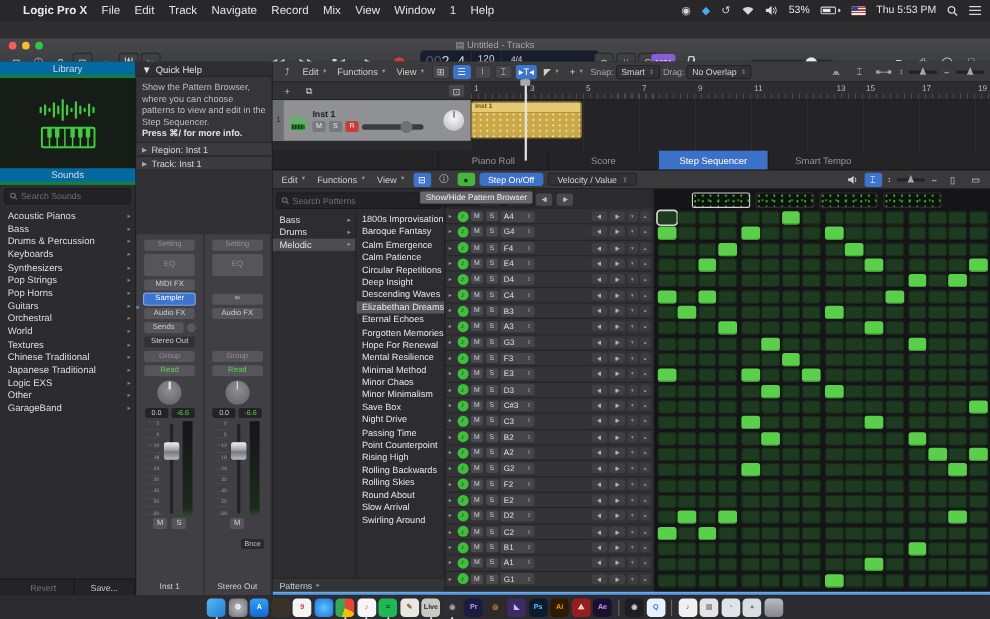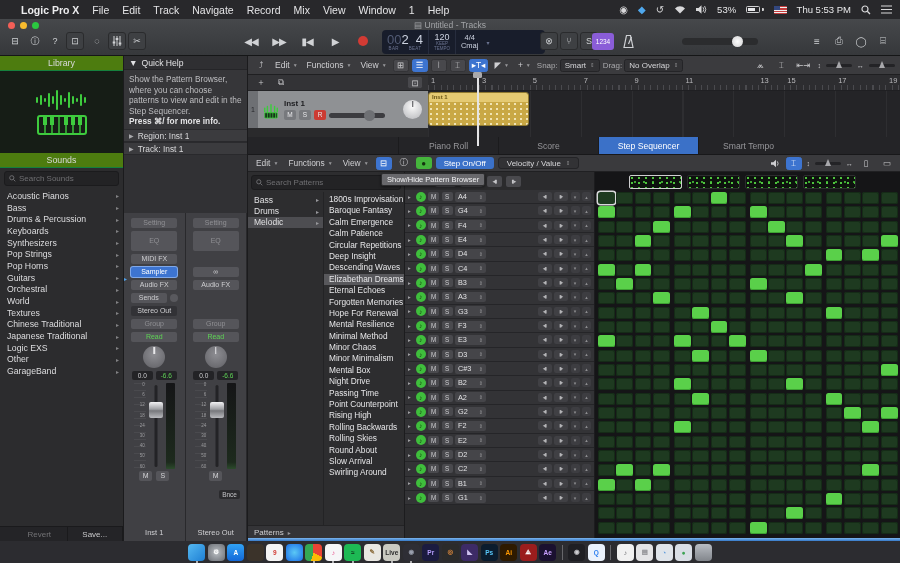--- a/index.html
+++ b/index.html
@@ -18,21 +18,21 @@
 .diamond{color:#4fa8ee;}
 .batt{display:flex;align-items:center;gap:2px;}
 .batt-body{width:14px;height:7px;border:1px solid #cfcfd1;border-radius:1.5px;position:relative;}
 .batt-fill{position:absolute;left:1px;top:1px;bottom:1px;width:55%;background:#e8e8ea;}
 .batt-cap{width:1.5px;height:3px;background:#cfcfd1;border-radius:0 1px 1px 0;}
 .flag{width:13px;height:8px;background:repeating-linear-gradient(#c43c3c 0 1.2px,#f0f0f0 1.2px 2.4px);position:relative;border-radius:1px;}
 .flag::after{content:"";position:absolute;left:0;top:0;width:6px;height:4px;background:#33477e;}
 
 
 .window{position:absolute;top:19px;left:0;width:900px;height:522px;background:#2e2e30;}
-.topbar{position:absolute;top:0;left:0;right:0;height:37px;background:linear-gradient(#46484b,#36383b);border-bottom:1px solid #151617;}
+.topbar{position:absolute;top:16px;left:0;right:0;height:37px;background:linear-gradient(#46484b,#36383b);border-bottom:1px solid #151617;}
 .traffic{position:absolute;top:3px;left:8px;display:flex;gap:5px;}
 .tl{width:7px;height:7px;border-radius:50%;}
 .tl.r{background:#f35f57;}.tl.y{background:#f8bb2e;}.tl.g{background:#2bc840;}
 .wintitle{position:absolute;top:1px;left:0;right:0;text-align:center;font-size:8.5px;color:#a2a4a7;}
 .transport{position:absolute;top:11px;left:0;right:0;height:24px;color:#d4d6d9;}
 .tgrp{position:absolute;display:flex;gap:2px;align-items:center;height:22px;}
 .tbtn{min-width:18px;height:18px;border-radius:3px;display:flex;align-items:center;justify-content:center;font-size:9px;color:#d0d2d5;background:transparent;}
 .tbtn.dark{background:#3e4043;border:1px solid #2a2b2d;}
 .tb-trans{width:26px;height:20px;font-size:10px;letter-spacing:-1px;}
 .rec-dot{width:10px;height:10px;border-radius:50%;background:#d23b34;}
@@ -49,21 +49,21 @@
 .metro{position:absolute;left:618px;top:3px;width:20px;height:17px;display:flex;align-items:center;justify-content:center;}
 .metro svg{display:block;}
 .vol-slider{position:absolute;left:682px;top:8px;width:76px;height:7px;background:#2b2c2e;border-radius:4px;}
 .vol-knob{position:absolute;left:50px;top:-2px;width:11px;height:11px;border-radius:50%;background:radial-gradient(#fdfdfd,#cfcfd1);}
 .rt-icons{right:8px;gap:4px;}
 .rt-icons .tbtn{font-size:10px;}
 
 
 .main{position:absolute;top:37px;left:0;right:0;bottom:0;display:flex;}
 .library{width:124px;background:#2c2c2e;border-right:1px solid #1b1b1d;display:flex;flex-direction:column;}
-.panelhead{height:15px;background:#4d7c0f;border-bottom:1px solid #15803d;display:flex;align-items:center;justify-content:center;font-size:8.8px;color:#d9d9db;flex:none;text-align:center;}
+.panelhead{height:15px;background:#0369a1;border-bottom:3px solid #15803d;display:flex;align-items:center;justify-content:center;font-size:8.8px;color:#d9d9db;flex:none;text-align:center;}
 .lib-image{height:82px;background:#161d16;display:flex;flex-direction:column;align-items:center;justify-content:center;gap:4px;flex:none;}
 .lib-search-row{height:21px;padding:3px 4px;flex:none;}
 .searchbox{height:15px;background:#232325;border:1px solid #1b1b1d;border-radius:3px;display:flex;align-items:center;padding:0 4px;gap:3px;color:#6f6f72;font-size:8px;}
 .searchbox svg{flex:none;}
 .lib-list{flex:1;overflow:hidden;padding-top:1px;}
 .lib-item{height:11.7px;display:flex;align-items:center;padding:0 4px 0 7px;font-size:8.7px;color:#dedee0;}
 .lib-item .chev{margin-left:auto;color:#808083;font-size:6px;}
 .lib-footer{height:15px;background:#242427;border-top:1px solid #1a1a1c;display:flex;flex:none;}
 .lib-footer .fbtn{flex:1;display:flex;align-items:center;justify-content:center;font-size:8px;color:#c9c9cb;border-right:1px solid #1a1a1c;}
 .lib-footer .fbtn.dim{color:#737376;margin-left:12px;}
@@ -736,21 +736,21 @@
                     <div class="pb-pat">Deep Insight</div>
                     <div class="pb-pat">Descending Waves</div>
                     <div class="pb-pat sel">Elizabethan Dreams</div>
                     <div class="pb-pat">Eternal Echoes</div>
                     <div class="pb-pat">Forgotten Memories</div>
                     <div class="pb-pat">Hope For Renewal</div>
                     <div class="pb-pat">Mental Resilience</div>
                     <div class="pb-pat">Minimal Method</div>
                     <div class="pb-pat">Minor Chaos</div>
                     <div class="pb-pat">Minor Minimalism</div>
-                    <div class="pb-pat">Mental Box</div>
+                    <div class="pb-pat">Save Box</div>
                     <div class="pb-pat">Night Drive</div>
                     <div class="pb-pat">Passing Time</div>
                     <div class="pb-pat">Point Counterpoint</div>
                     <div class="pb-pat">Rising High</div>
                     <div class="pb-pat">Rolling Backwards</div>
                     <div class="pb-pat">Rolling Skies</div>
                     <div class="pb-pat">Round About</div>
                     <div class="pb-pat">Slow Arrival</div>
                     <div class="pb-pat">Swirling Around</div>
                   </div>
@@ -969,20 +969,35 @@
                     <span class="sr-rot">▮▸</span>
                     <span class="sr-ar">▾</span>
                     <span class="sr-ar">▴</span>
                   </div>
                   <div class="seq-row">
                     <span class="sr-tri">▸</span>
                     <span class="sr-dot">♪</span>
                     <span class="sr-ms">M</span>
                     <span class="sr-ms">S</span>
                     <span class="sr-note">
+                      <span>C3</span>
+                      <span class="ud">⇕</span>
+                    </span>
+                    <span class="sr-sp"></span>
+                    <span class="sr-rot">◂▮</span>
+                    <span class="sr-rot">▮▸</span>
+                    <span class="sr-ar">▾</span>
+                    <span class="sr-ar">▴</span>
+                  </div>
+                  <div class="seq-row">
+                    <span class="sr-tri">▸</span>
+                    <span class="sr-dot">♪</span>
+                    <span class="sr-ms">M</span>
+                    <span class="sr-ms">S</span>
+                    <span class="sr-note">
                       <span>B2</span>
                       <span class="ud">⇕</span>
                     </span>
                     <span class="sr-sp"></span>
                     <span class="sr-rot">◂▮</span>
                     <span class="sr-rot">▮▸</span>
                     <span class="sr-ar">▾</span>
                     <span class="sr-ar">▴</span>
                   </div>
                   <div class="seq-row">
@@ -1075,20 +1090,35 @@
                     <span class="sr-ar">▾</span>
                     <span class="sr-ar">▴</span>
                   </div>
                   <div class="seq-row">
                     <span class="sr-tri">▸</span>
                     <span class="sr-dot">♪</span>
                     <span class="sr-ms">M</span>
                     <span class="sr-ms">S</span>
                     <span class="sr-note">
                       <span>B1</span>
+                      <span class="ud">⇕</span>
+                    </span>
+                    <span class="sr-sp"></span>
+                    <span class="sr-rot">◂▮</span>
+                    <span class="sr-rot">▮▸</span>
+                    <span class="sr-ar">▾</span>
+                    <span class="sr-ar">▴</span>
+                  </div>
+                  <div class="seq-row">
+                    <span class="sr-tri">▸</span>
+                    <span class="sr-dot">♪</span>
+                    <span class="sr-ms">M</span>
+                    <span class="sr-ms">S</span>
+                    <span class="sr-note">
+                      <span>A1</span>
                       <span class="ud">⇕</span>
                     </span>
                     <span class="sr-sp"></span>
                     <span class="sr-rot">◂▮</span>
                     <span class="sr-rot">▮▸</span>
                     <span class="sr-ar">▾</span>
                     <span class="sr-ar">▴</span>
                   </div>
                   <div class="seq-row">
                     <span class="sr-tri">▸</span>

